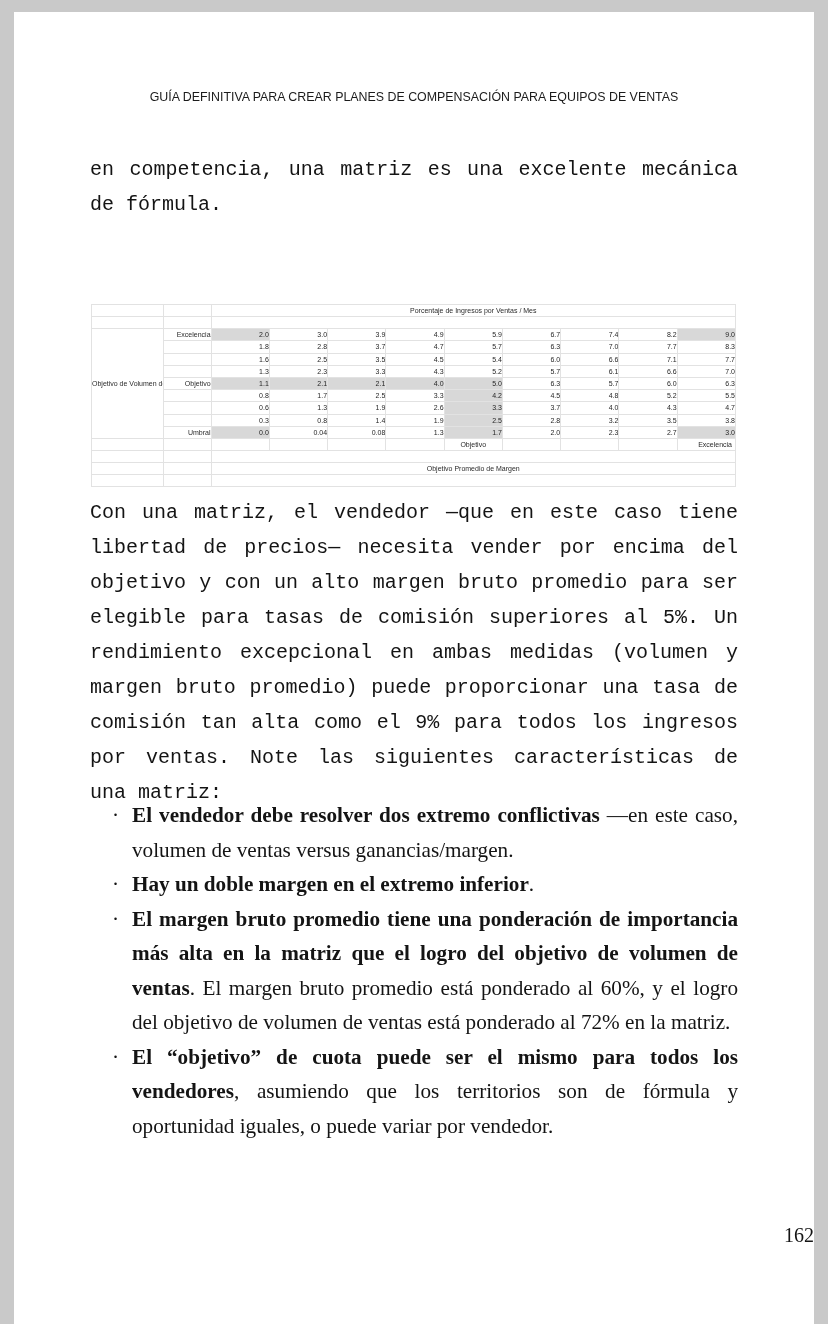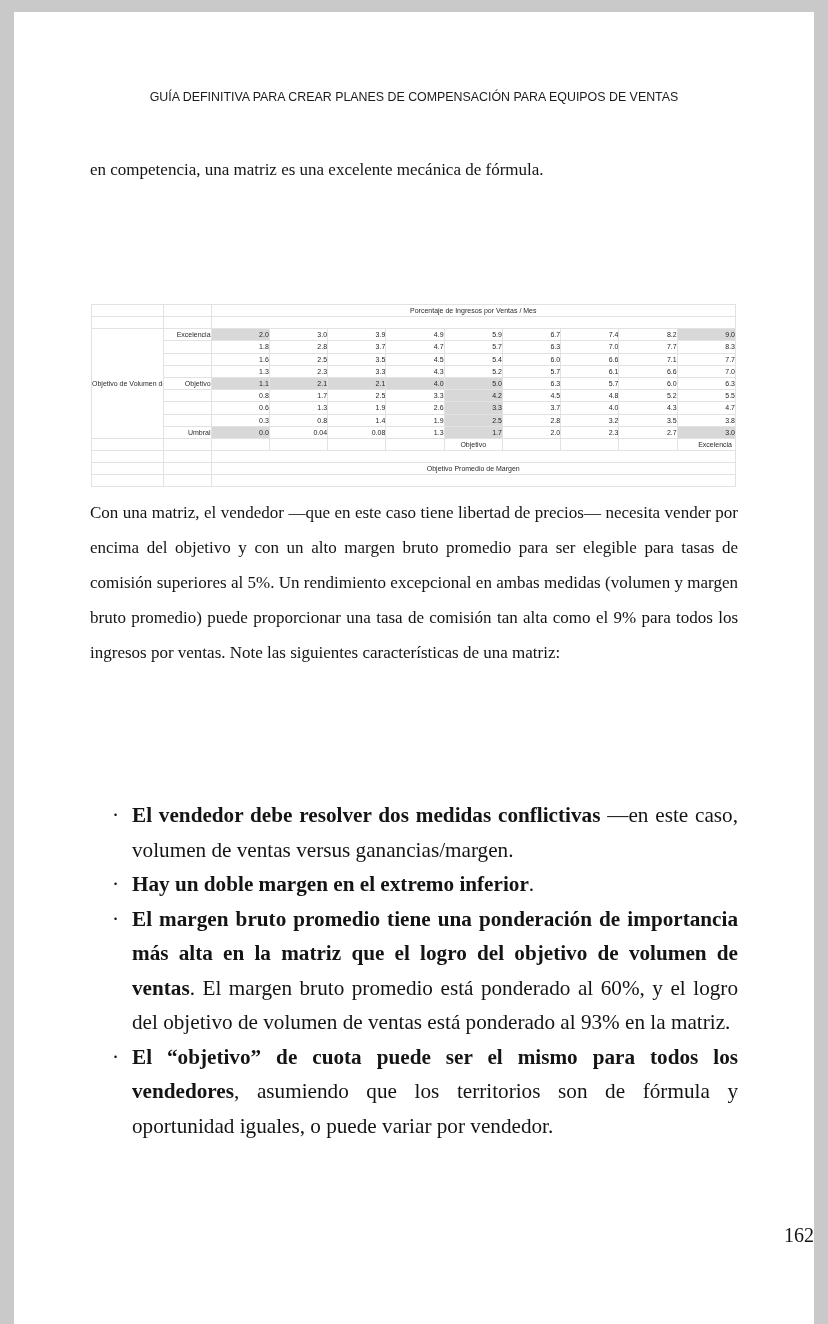--- a/index.html
+++ b/index.html
@@ -38,25 +38,26 @@
 
   
   .body-col {
     position: absolute;
     left: 76px;
     width: 648px;
     color: #111111;
   }
   p.para {
     margin: 0;
-    font-size: 17px;
+    font-size: 20px;
     line-height: 35px;
     text-align: justify;
     text-justify: inter-word;
     color: #141414;
+    font-family: Liberation Mono, monospace;
   }
 
   #para-intro {
     top: 140px;
   }
   #para-body {
     top: 483px;
   }
 
   
@@ -360,21 +361,21 @@
         </tr>
       </tbody>
     </table>
   </div>
 
   <div class="body-col" id="para-body">
     <p class="para">Con una matriz, el vendedor —que en este caso tiene libertad de precios— necesita vender por encima del objetivo y con un alto margen bruto promedio para ser elegible para tasas de comisión superiores al 5%.  Un rendimiento excepcional en ambas medidas (volumen y margen bruto promedio) puede proporcionar una tasa de comisión tan alta como el 9% para todos los ingresos por ventas.  Note las siguientes características de una matriz:</p>
   </div>
 
   <div class="bullets">
-      <p class="bullet"><span class="dot">·</span><b>El vendedor debe resolver dos medidas conflictivas</b><span> —en este caso, volumen de ventas versus ganancias/margen.</span></p>
+      <p class="bullet"><span class="dot">·</span><b>El vendedor debe resolver dos extremo conflictivas</b><span> —en este caso, volumen de ventas versus ganancias/margen.</span></p>
       <p class="bullet"><span class="dot">·</span><b>Hay un doble margen en el extremo inferior</b><span>.</span></p>
-      <p class="bullet"><span class="dot">·</span><b>El margen bruto promedio tiene una ponderación de importancia más alta en la matriz que el logro del objetivo de volumen de ventas</b><span>.  El margen bruto promedio está ponderado al 60%, y el logro del objetivo de volumen de ventas está ponderado al 93% en la matriz.</span></p>
+      <p class="bullet"><span class="dot">·</span><b>El margen bruto promedio tiene una ponderación de importancia más alta en la matriz que el logro del objetivo de volumen de ventas</b><span>.  El margen bruto promedio está ponderado al 60%, y el logro del objetivo de volumen de ventas está ponderado al 72% en la matriz.</span></p>
       <p class="bullet"><span class="dot">·</span><b>El “objetivo” de cuota puede ser el mismo para todos los vendedores</b><span>, asumiendo que los territorios son de fórmula y oportunidad iguales, o puede variar por vendedor.</span></p>
     </div>
 
   <div class="folio">162</div>
 
 </div>
 
 </body></html>

